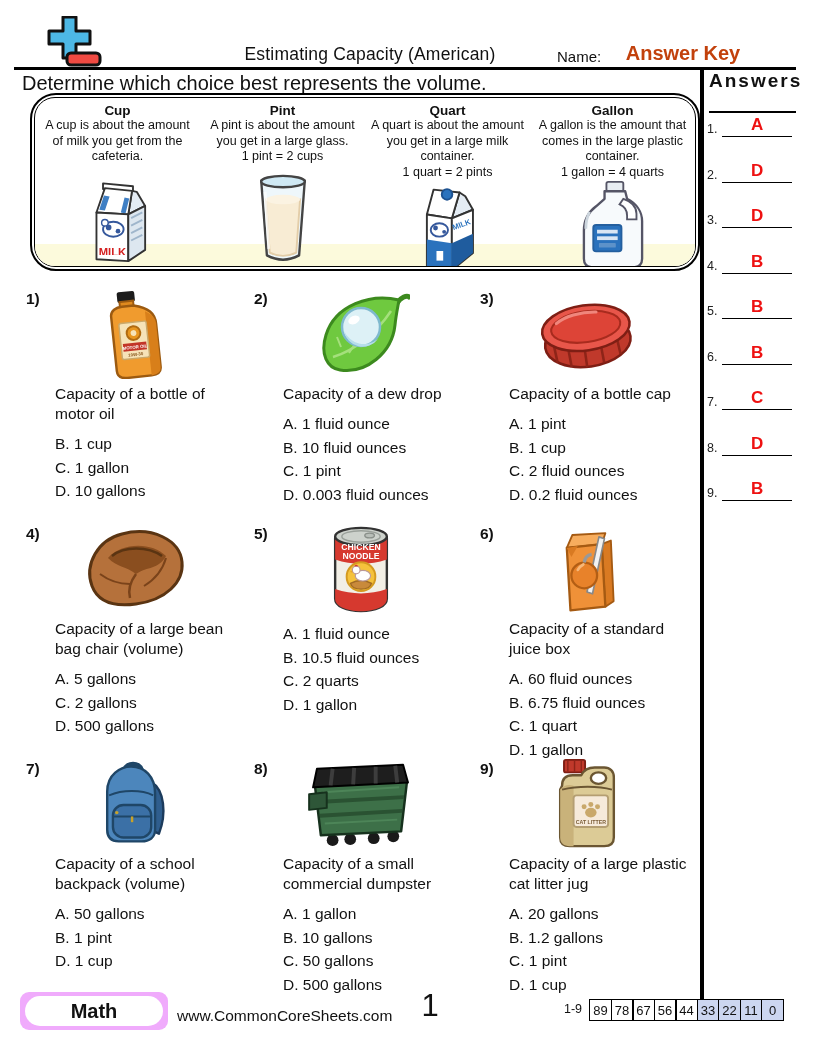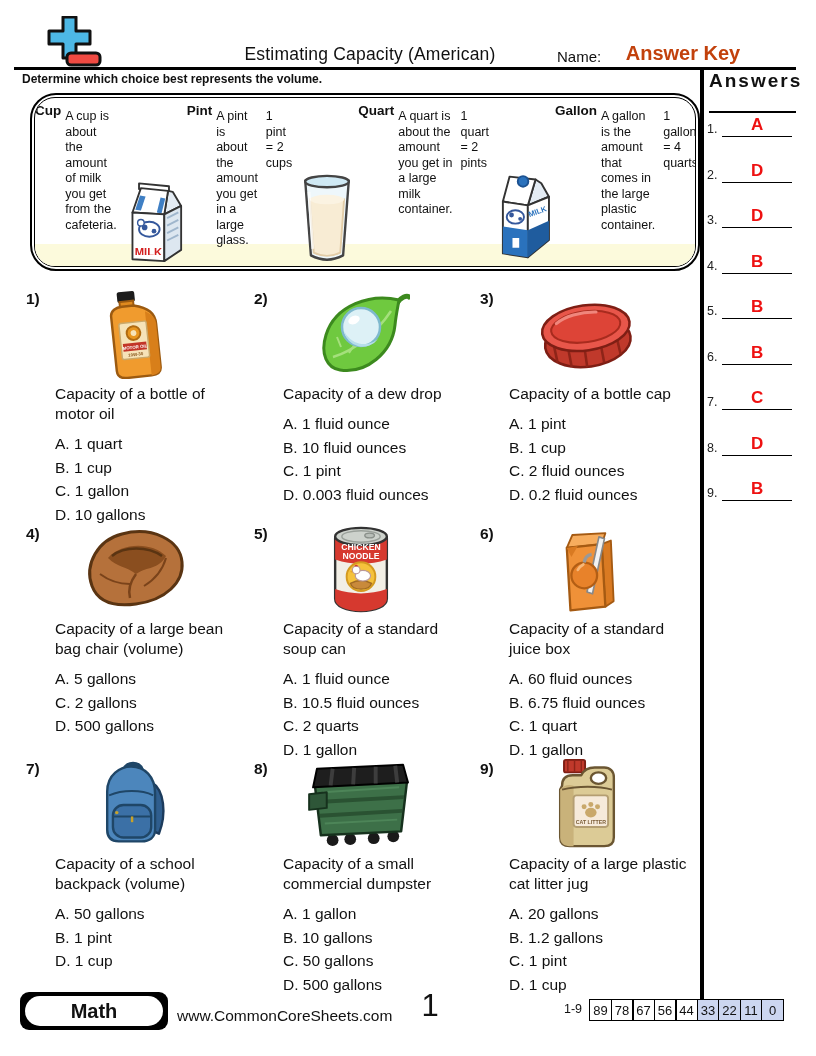--- a/index.html
+++ b/index.html
@@ -10,32 +10,32 @@
     margin:0 auto;
   }
   
   .logo { position:absolute; left:44px; top:16px; }
   .title { position:absolute; left:160px; top:44px; width:420px; text-align:center;
            font-size:17.5px; letter-spacing:.2px; }
   .name-label { position:absolute; left:557px; top:48px; font-size:15px; }
   .name-value { position:absolute; left:608px; top:42px; width:150px; text-align:center;
                 font-size:20px; font-weight:bold; color:#c2410c; }
   .header-rule { position:absolute; left:14px; top:67px; width:782px; height:3px; background:#000; }
-  .instruction { position:absolute; left:22px; top:72px; font-size:12px; font-weight:bold; }
+  .instruction { position:absolute; left:22px; top:72px; font-size:20px; font-weight:normal; }
 
   
   .refbox { position:absolute; left:30px; top:93px; width:670px; height:178px;
             border:2px solid #000; border-radius:26px; padding:2px; background:#fff; }
   .refinner { width:100%; height:100%; border:1.5px solid #000; border-radius:21px;
               position:relative; overflow:hidden; display:flex; }
   .refyellow { position:absolute; left:0; right:0; bottom:0; height:22px; background:#FCFADC; }
-  .refcol { flex:1; position:relative; z-index:1; text-align:left; padding-top:5px;
-            display:flex; }
+  .refcol { flex:1; position:relative; z-index:1; text-align:center; padding-top:5px;
+            display:flex; flex-direction:column; }
   .reftitle { font-size:13.5px; font-weight:bold; }
-  .refdesc, .refeq { font-size:12.5px; line-height:15.5px; padding:0 4px;margin-top:6px; }
+  .refdesc, .refeq { font-size:12.5px; line-height:15.5px; padding:0 4px; }
   .refimg { margin-top:auto; display:flex; justify-content:center; align-items:flex-end;
             padding-bottom:3px; }
 
   
   .vline { position:absolute; left:700px; top:67px; width:3px; height:934px;
            border-left:2px solid #000; border-right:2px solid #000; background:#fff; }
   .ans-title { position:absolute; left:709px; top:70px; width:87px; font-size:19px;
                font-weight:bold; letter-spacing:2px; border-bottom:2.5px solid #000;
                padding-bottom:19px; }
   .ans-item { position:absolute; left:707px; width:85px; height:26px; display:flex;
@@ -47,21 +47,21 @@
   
   .q { position:absolute; width:228px; height:234px; }
   .qnum { position:absolute; left:6px; top:2px; font-weight:bold; font-size:15.5px; }
   .qimg { height:91px; display:flex; justify-content:center; align-items:flex-end; }
   .qcap { margin:5px 0 0 35px; width:184px; font-size:15.5px; line-height:20px; }
   .qopts { margin:8px 0 0 35px; font-size:15.5px; }
   .opt { line-height:23.5px; }
 
   
   .badge { position:absolute; left:20px; top:992px; width:148px; height:38px;
-           background:#000000; border-radius:9px; }
+           background:#f0abfc; border-radius:9px; }
   .badge-pill { position:absolute; left:5px; top:4px; right:5px; bottom:4px; background:#fff;
                 border-radius:15px; display:flex; align-items:center; justify-content:center;
                 font-size:20px; font-weight:bold; }
   .site { position:absolute; left:177px; top:1007px; font-size:15.5px; }
   .pageno { position:absolute; left:380px; top:988px; width:100px; text-align:center;
             font-size:31px; }
   .range { position:absolute; left:564px; top:1002px; font-size:12.5px; }
   .scores { position:absolute; left:589px; top:999px; display:flex; }
   .score { width:23px; height:22px; border:1.5px solid #000; margin-left:-1.5px;
            display:flex; align-items:center; justify-content:center; font-size:13px; }
@@ -228,21 +228,20 @@
           <circle cx="38" cy="45" r="7" fill="#E8961F" stroke="#B06A10" stroke-width="2"></circle>
           <circle cx="38" cy="45" r="3" fill="#F6E3B8"></circle>
           <rect x="26" y="55" width="24" height="8" fill="#C23428"></rect>
           <text x="38" y="61" font-size="4.5" font-weight="bold" fill="#fff" text-anchor="middle">MOTOR OIL</text>
           <text x="38" y="68.5" font-size="4.5" font-weight="bold" fill="#8a5a20" text-anchor="middle">10W-30</text>
         </g>
       </svg>
     </div>
     <p class="qcap">Capacity of a bottle of motor oil</p>
     <div class="qopts">
-      <div class="opt">A. 1 quart</div>
       <div class="opt">B. 1 cup</div>
       <div class="opt">C. 1 gallon</div>
       <div class="opt">D. 10 gallons</div>
     </div>
   </div>
 
   <div class="q" style="left:248px;top:288px;width:226px">
     <span class="qnum">2)</span>
     <div class="qimg">
       <svg width="98" height="88" viewBox="0 0 96 88">
@@ -323,21 +322,20 @@
         <text x="33" y="27" font-size="9" font-weight="bold" fill="#fff" text-anchor="middle">CHICKEN</text>
         <text x="33" y="37" font-size="9" font-weight="bold" fill="#fff" text-anchor="middle">NOODLE</text>
         <circle cx="33" cy="55" r="15" fill="#F5C23C" stroke="#D49A20" stroke-width="2"></circle>
         <path d="M22 62 q11 -6 22 0 q-2 6 -11 6 q-9 0 -11 -6 z" fill="#C98A3B" stroke="#A06A24" stroke-width="1.5"></path>
         <ellipse cx="35" cy="54" rx="8" ry="5.5" fill="#fff" stroke="#b99" stroke-width="1.2"></ellipse>
         <circle cx="28" cy="48" r="4" fill="#fff" stroke="#b99" stroke-width="1.2"></circle>
         <path d="M26 44 q2 -3 4 0 z" fill="#D6392F"></path>
         <path d="M24 49 l-3 1 3 1 z" fill="#E8A020"></path>
       </svg>
     </div>
-    <p class="qcap">Capacity of a standard soup can</p>
     <div class="qopts">
       <div class="opt">A. 1 fluid ounce</div>
       <div class="opt">B. 10.5 fluid ounces</div>
       <div class="opt">C. 2 quarts</div>
       <div class="opt">D. 1 gallon</div>
     </div>
   </div>
 
   <div class="q" style="left:474px;top:523px;width:226px">
     <span class="qnum">6)</span>

